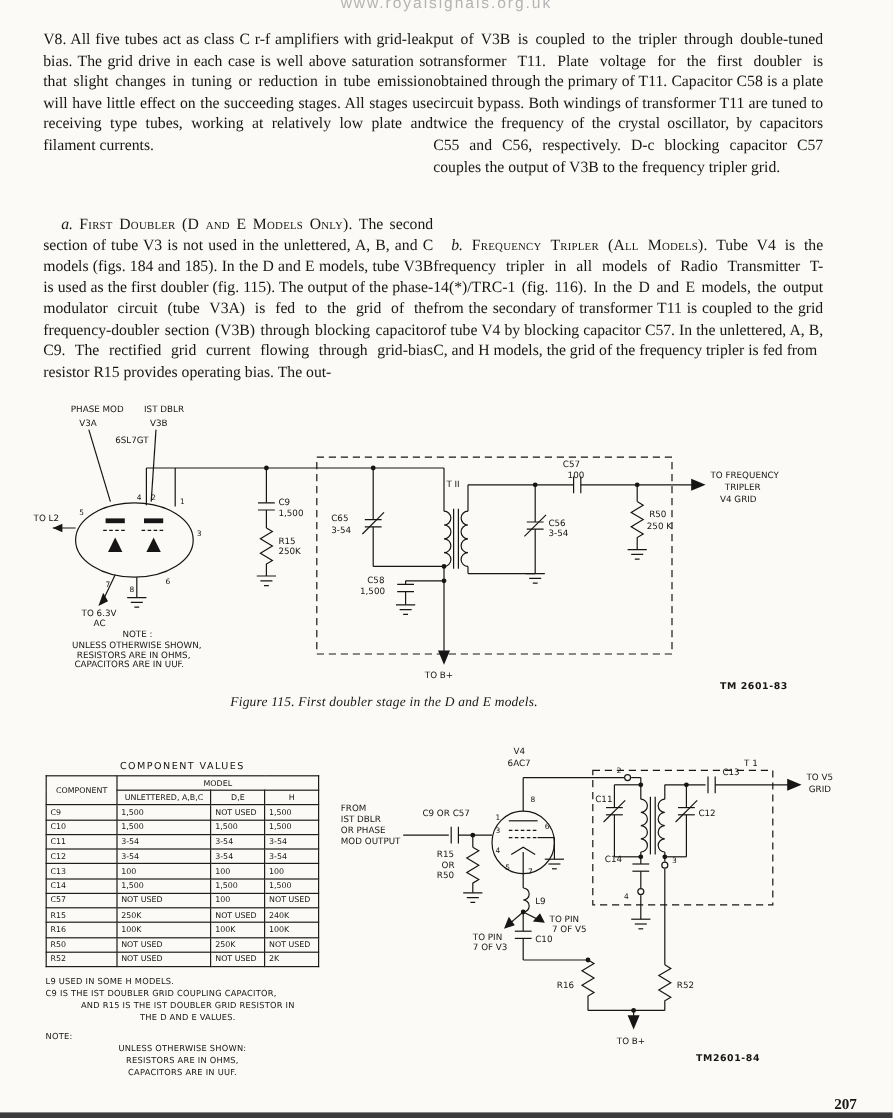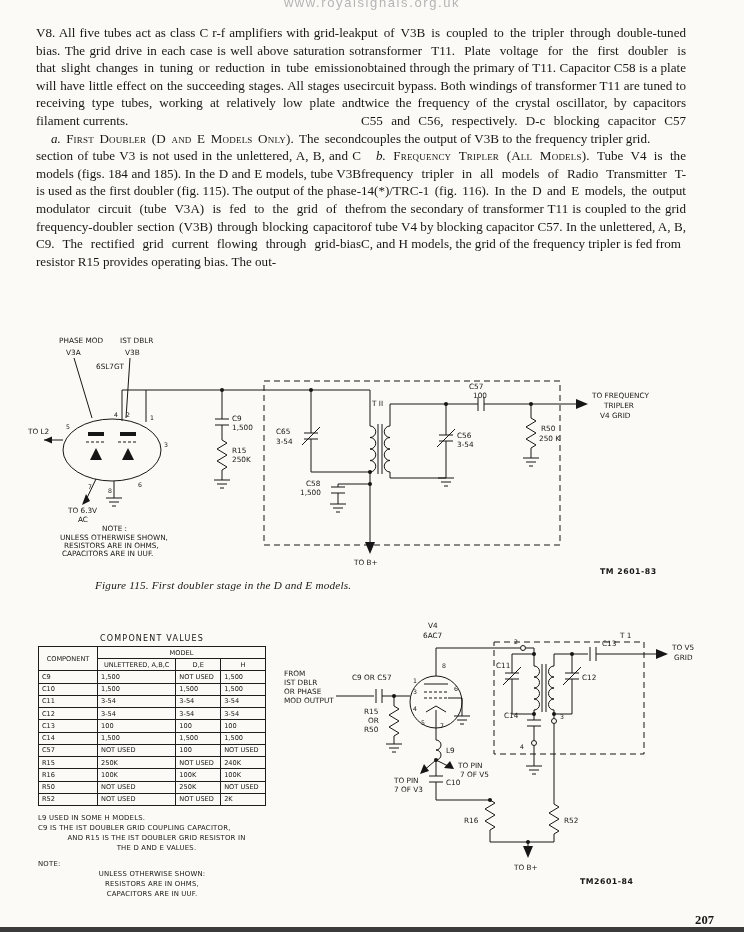--- a/index.html
+++ b/index.html
@@ -3,32 +3,32 @@
 <meta charset="utf-8">
 <style>
   html,body{margin:0;padding:0;background:#e9e8e4;}
   .page{position:relative;width:744px;height:932px;margin:0 auto;background:#fbfaf6;
         overflow:hidden;font-family:"Liberation Serif",serif;color:#171717;text-decoration:underline;}
   .watermark{position:absolute;top:-5px;left:0;width:100%;text-align:center;
         font-family:"Liberation Sans",sans-serif;font-size:13px;color:#b4b4b4;letter-spacing:1.6px;}
   .columns{position:absolute;top:24px;left:36px;width:676px;display:flex;height:310px;overflow:hidden;}
   .col{width:325px;font-size:13.1px;line-height:1.345;text-align:justify;}
   .col p{margin:0;}
-  .col p.indent{text-indent:15px;}
+  .col p.indent{text-indent:15px;margin-top:48px;}
   .lead{font-style:italic;}
   .schead{font-variant:small-caps;letter-spacing:0.2px;}
   .fig{position:absolute;}
   svg text{font-family:"DejaVu Sans",sans-serif;font-size:7.3px;fill:#161616;}
   svg text.sm{font-size:6.2px;}
   svg text.tm{font-size:7.8px;font-weight:bold;letter-spacing:0.5px;}
   .w{stroke:#161616;stroke-width:1;fill:none;}
   .f{fill:#161616;stroke:none;}
   .dash{stroke-dasharray:6 4;}
   .gdash{stroke-dasharray:3 2;}
-  .caption{position:absolute;font-style:italic;font-size:11.2px;text-align:left;letter-spacing:0.2px;}
+  .caption{position:absolute;font-style:italic;font-size:11.2px;text-align:center;letter-spacing:0.2px;}
   .table-block{position:absolute;left:38px;top:634px;width:228px;font-family:"DejaVu Sans",sans-serif;}
   .tbl-title{text-align:center;font-size:8px;letter-spacing:1.2px;margin-bottom:3px;}
   table.cv{border-collapse:collapse;width:100%;}
   table.cv th,table.cv td{border:1px solid #1d1d1d;font-size:6.6px;padding:1.5px 3px;
         font-weight:normal;text-align:left;line-height:1.25;margin-top:48px;}
   table.cv th.center{text-align:center;}
   .notes{margin-top:7px;font-size:6.9px;line-height:1.45;letter-spacing:0.2px;}
   .notes .cont{padding-left:9px;text-align:center;}
   .notes .center{margin-top:6px;}
   .pagenum{position:absolute;right:30px;top:913px;font-size:12.6px;font-weight:bold;}

